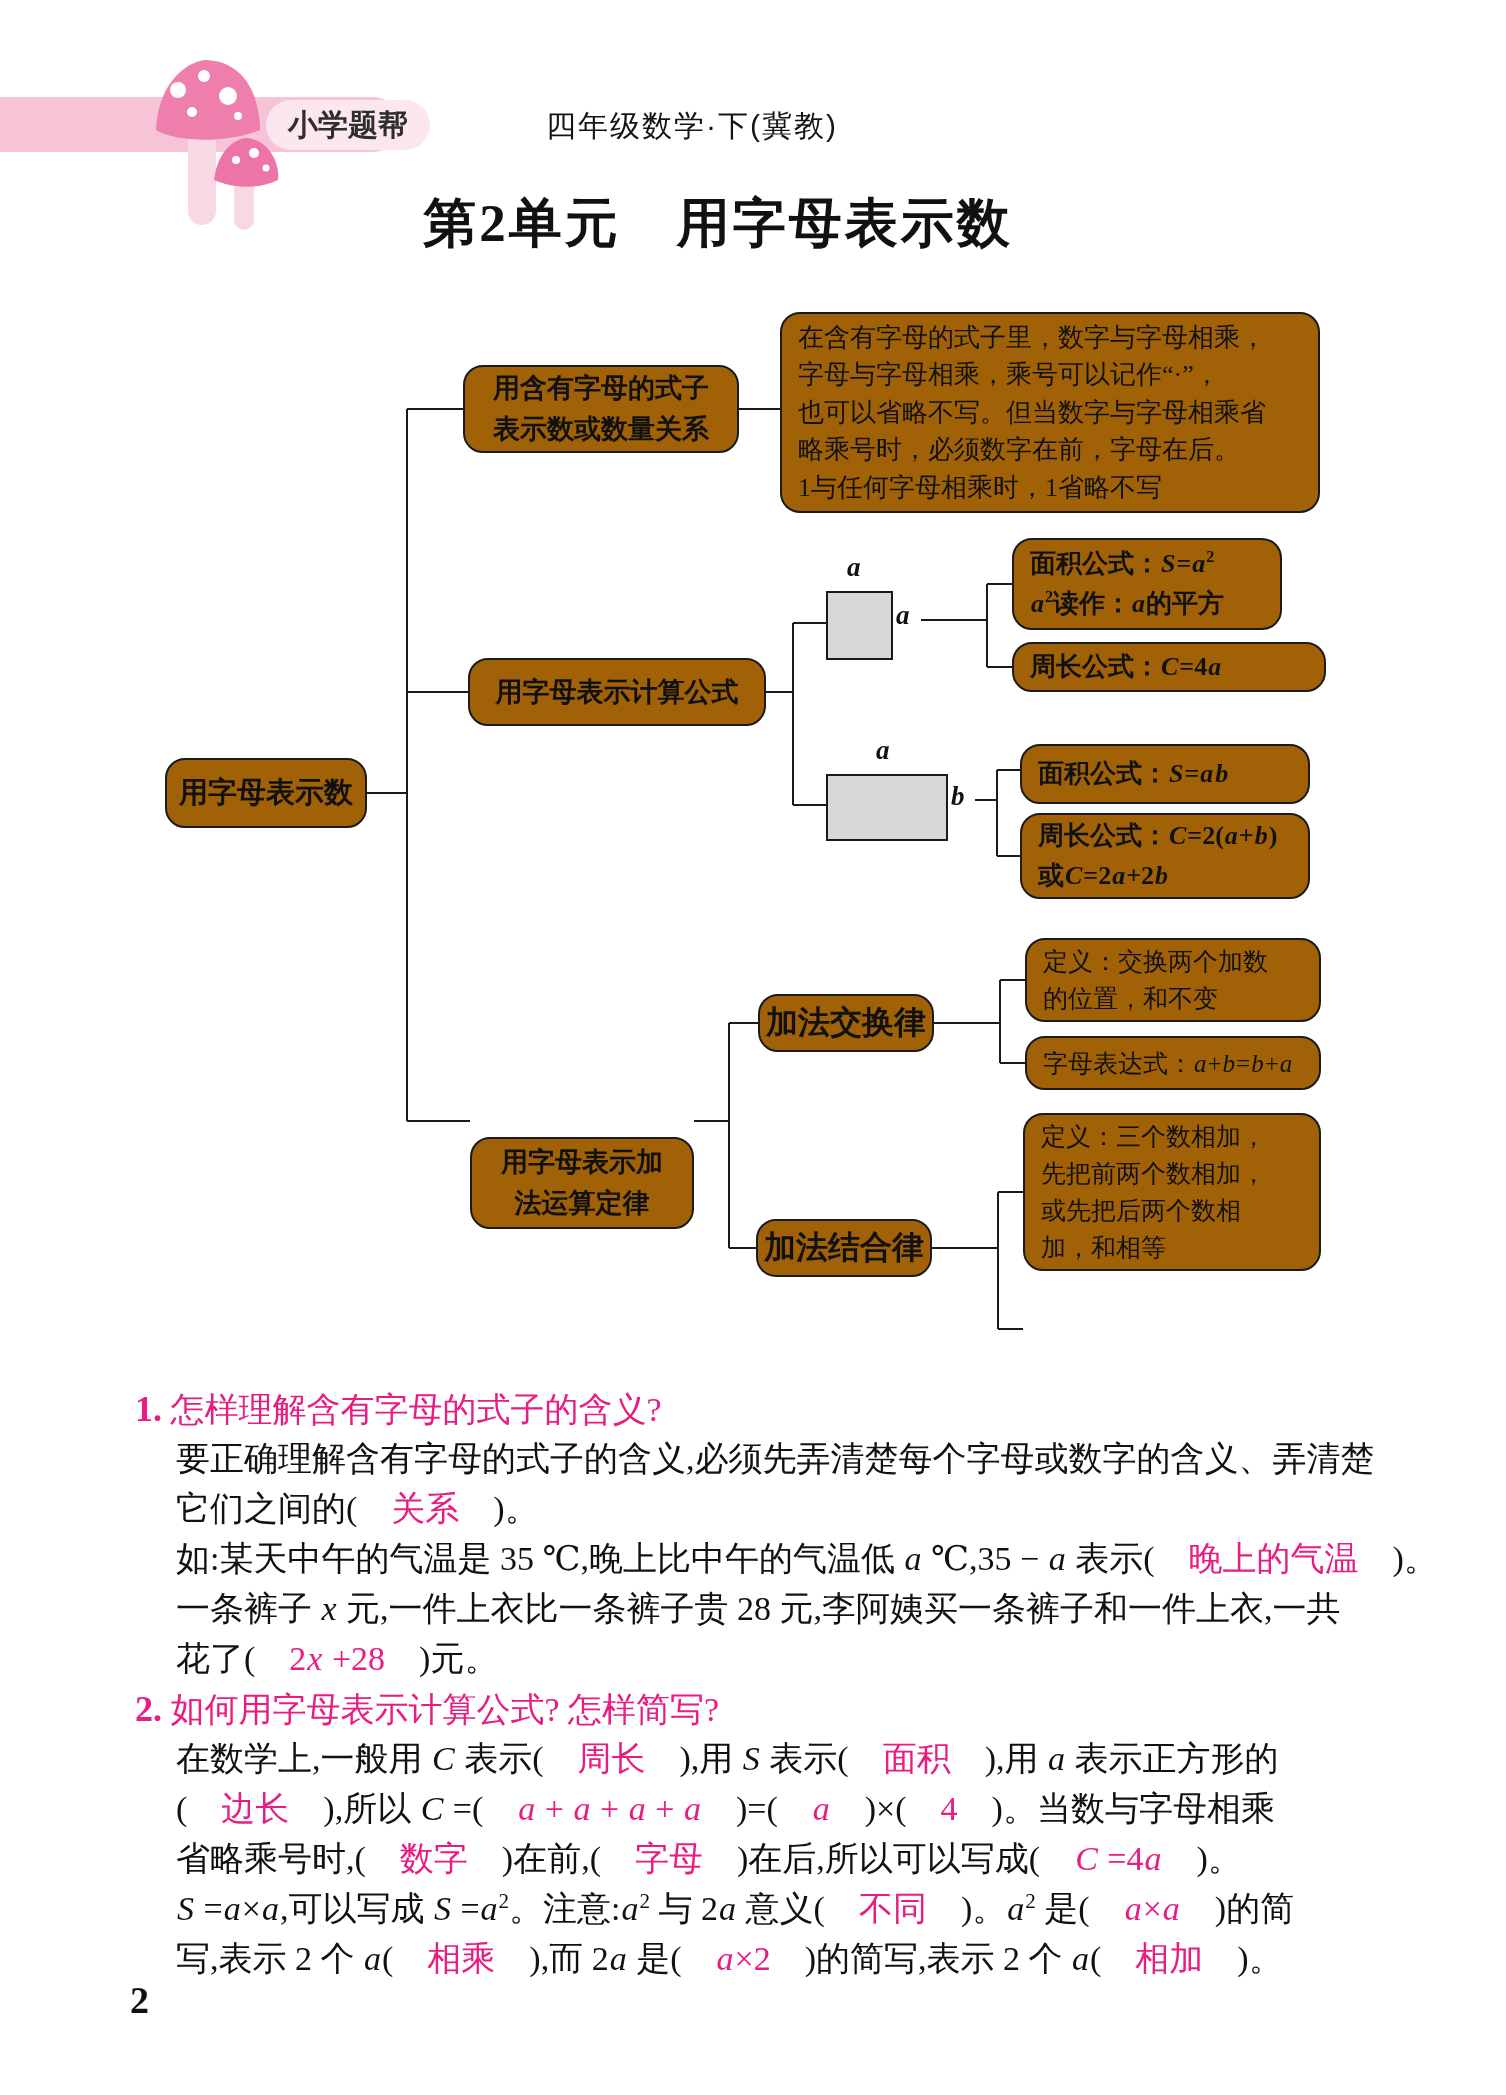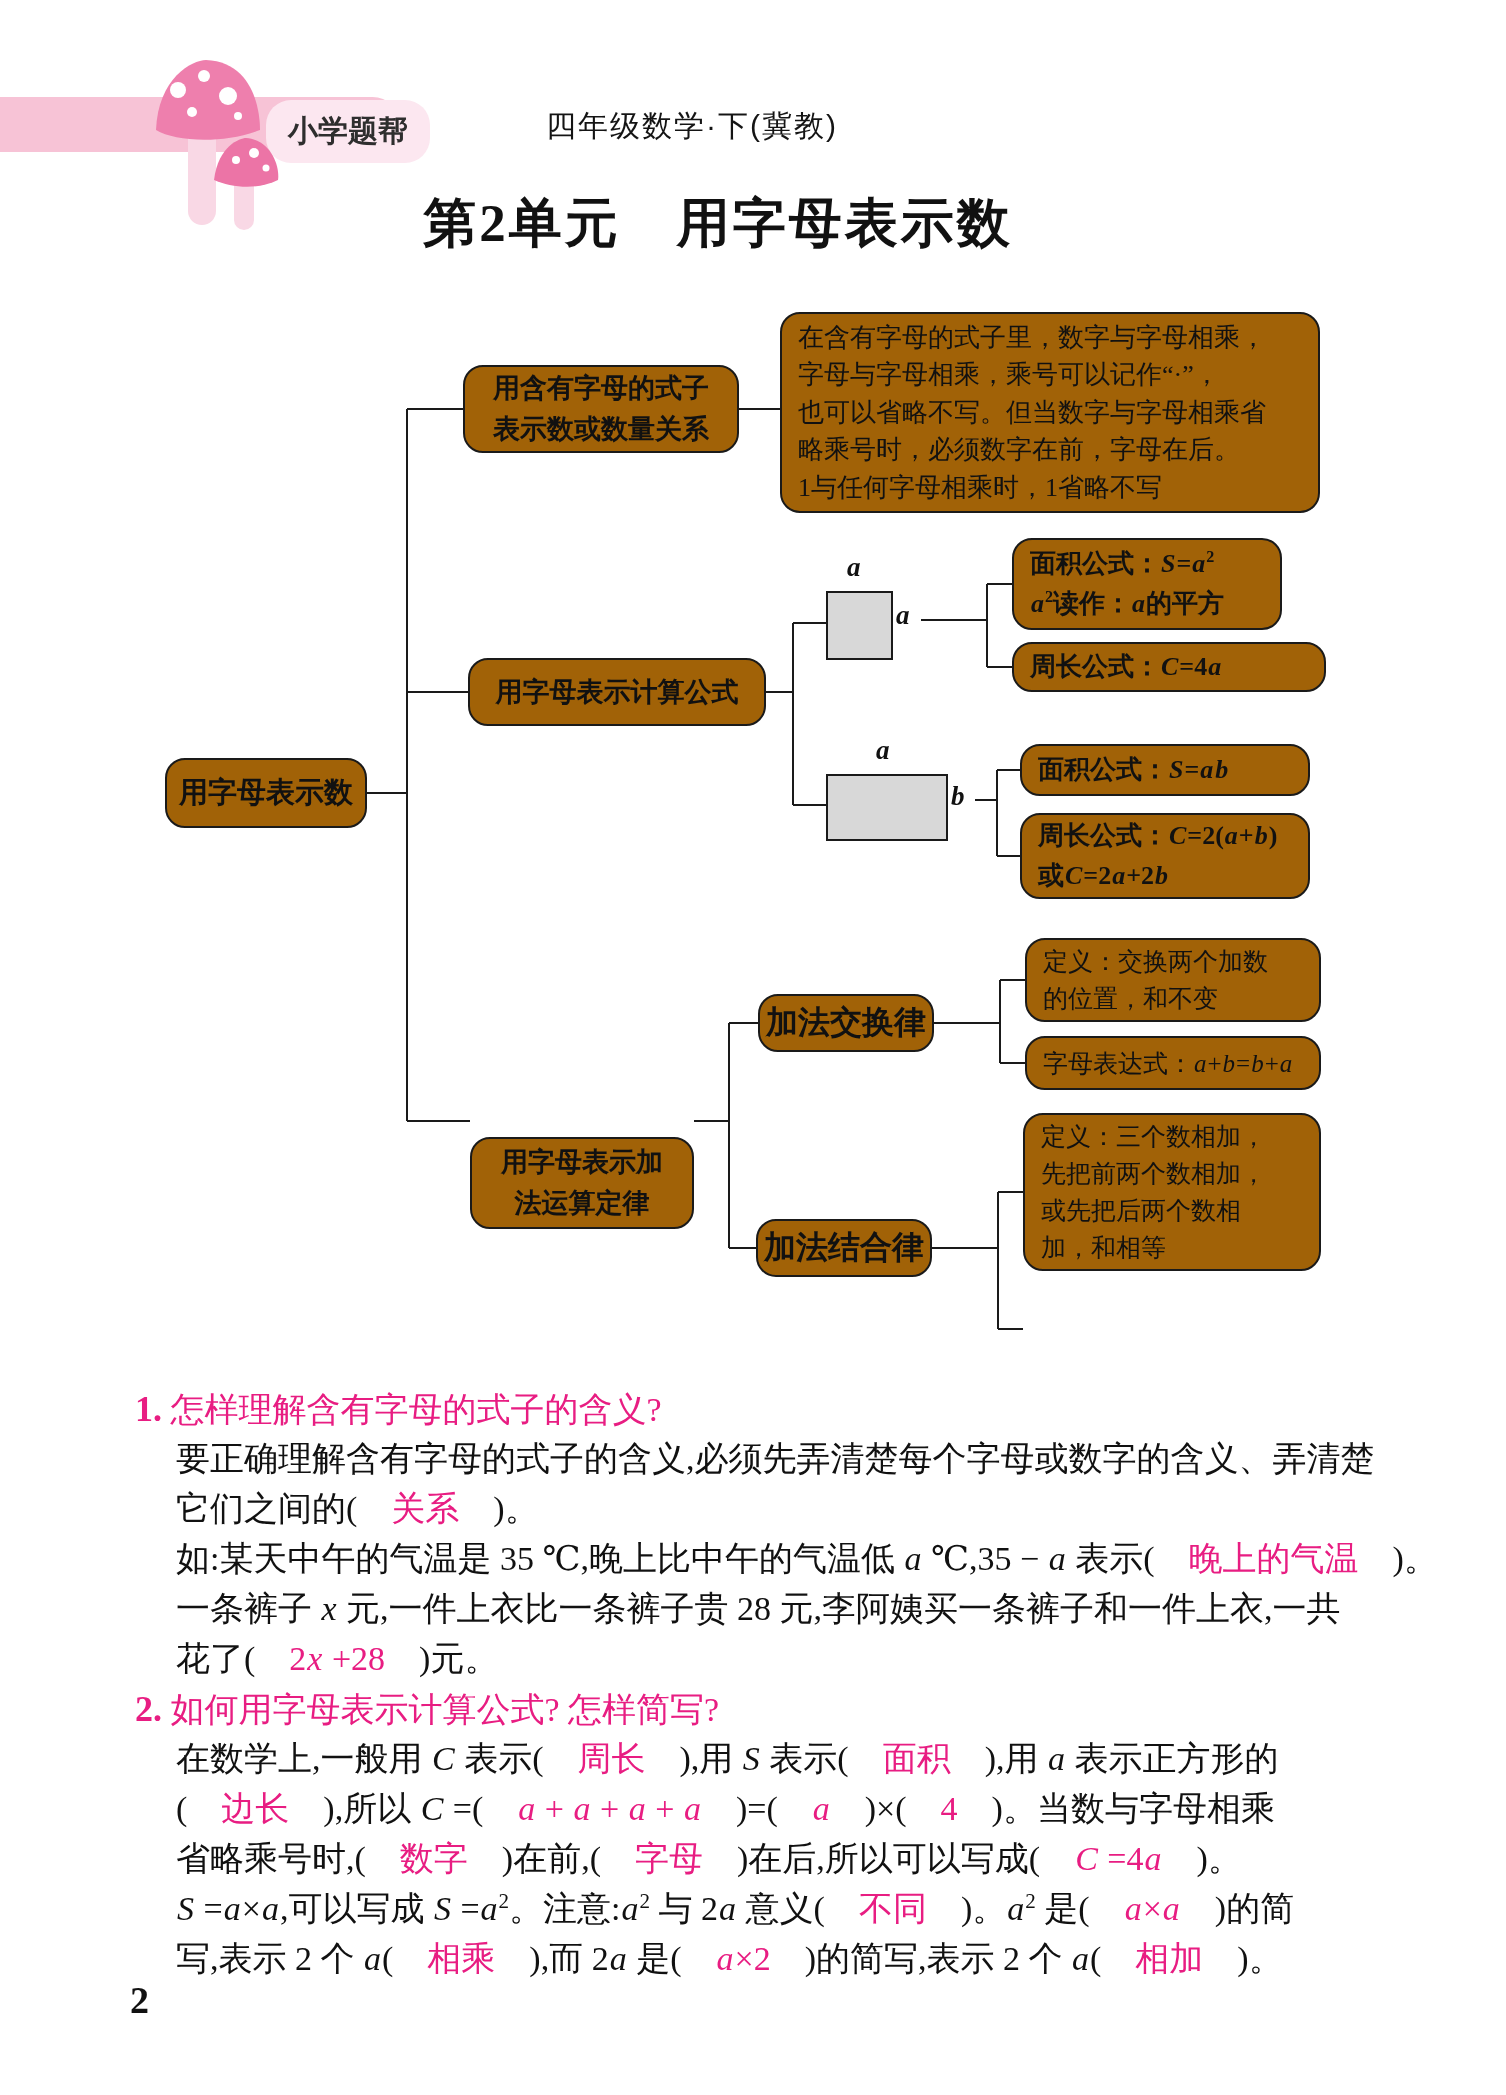--- a/index.html
+++ b/index.html
@@ -1,21 +1,21 @@
 <!DOCTYPE html>
 <html style="--pink: #E81D82; --bar: #F7C3D6; --capsule: #FCE7F0; --cap: #EE7FAD; --cap2: #EC74A6; --stem: #F9D8E5; --shape: #D8D8D8;"><head>
 <meta charset="utf-8">
 <style>
   html,body{margin:0;padding:0;background:#ffffff;}
   #page{position:relative;width:1506px;height:2095px;background:#fff;overflow:hidden;
         font-family:"Liberation Serif","DejaVu Serif",serif;color:#111;}
   
   .hbar{position:absolute;left:0;top:97px;width:400px;height:55px;background:var(--bar);
         border-radius:0 28px 28px 0;}
-  .hcapsule{position:absolute;left:266px;top:100px;width:164px;height:63px;background:var(--capsule);
+  .hcapsule{position:absolute;left:266px;top:100px;width:164px;height:50px;background:var(--capsule);
         border-radius:25px;display:flex;align-items:center;justify-content:center;}
   .badge-txt{font-family:"Liberation Sans","DejaVu Sans",sans-serif;font-weight:700;font-size:30px;color:#2e2e2e;}
   .edition{position:absolute;left:546px;top:106px;font-size:30px;letter-spacing:2px;color:#141414;
         font-family:"Liberation Sans","DejaVu Sans",sans-serif;}
   .mushrooms{position:absolute;left:148px;top:50px;}
   
   .title{position:absolute;left:0;top:188px;width:1506px;text-align:center;padding-right:70px;box-sizing:border-box;
         font-size:53px;font-weight:700;letter-spacing:3px;}
   
   .dbox{position:absolute;border:2px solid #1a1a1a;border-radius:20px;background:#a16207;
@@ -113,21 +113,21 @@
       <div class="dline"><span class="it">a</span><sup>2</sup><span>读作：</span><span class="it">a</span><span>的平方</span></div>
     </div>
   <div class="dbox fbox formula" style="left:1012px;top:642px;width:314px;height:50px;">
       <div class="dline"><span>周长公式：</span><span class="it">C</span><span>=4</span><span class="it">a</span></div>
     </div>
 
   <div class="shape" style="left:826px;top:774px;width:118px;height:63px;"></div>
   <span class="shape-lbl" style="left:876px;top:735px;">a</span>
   <span class="shape-lbl" style="left:951px;top:781px;">b</span>
 
-  <div class="dbox fbox formula" style="left:1020px;top:744px;width:290px;height:52px;">
+  <div class="dbox fbox formula" style="left:1020px;top:744px;width:290px;height:60px;">
       <div class="dline"><span>面积公式：</span><span class="it">S</span><span>=</span><span class="it">a</span><span class="it">b</span></div>
     </div>
   <div class="dbox fbox formula" style="left:1020px;top:813px;width:290px;height:86px;">
       <div class="dline"><span>周长公式：</span><span class="it">C</span><span>=2(</span><span class="it">a</span><span>+</span><span class="it">b</span><span>)</span></div>
       <div class="dline"><span>或</span><span class="it">C</span><span>=2</span><span class="it">a</span><span>+2</span><span class="it">b</span></div>
     </div>
 
   <div class="dbox cbox lbl-branch" style="left:470px;top:1137px;width:224px;height:92px;">
       <div class="dline"><span>用字母表示加</span></div>
       <div class="dline"><span>法运算定律</span></div>

